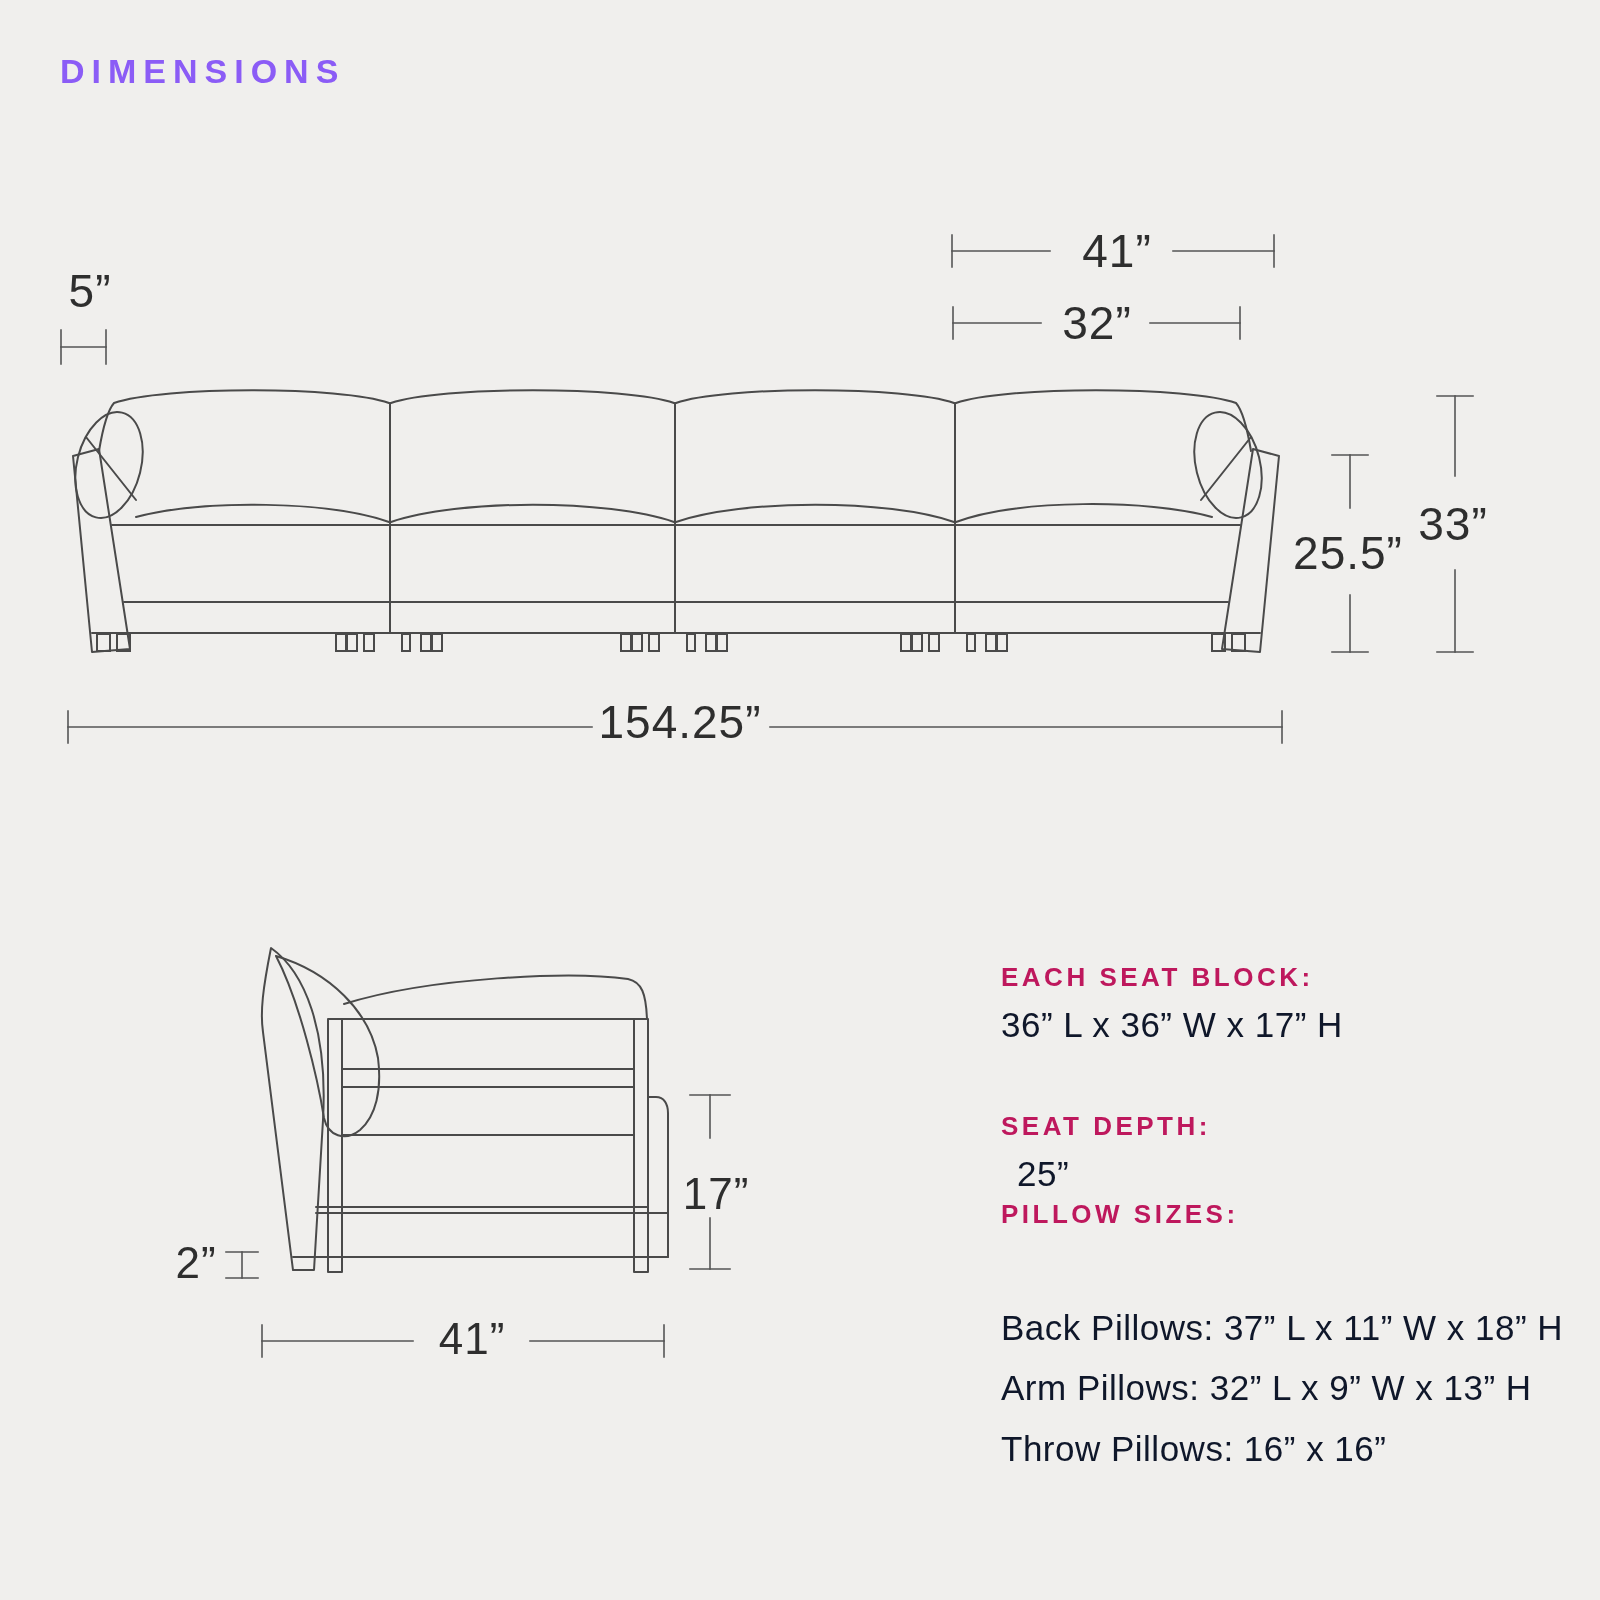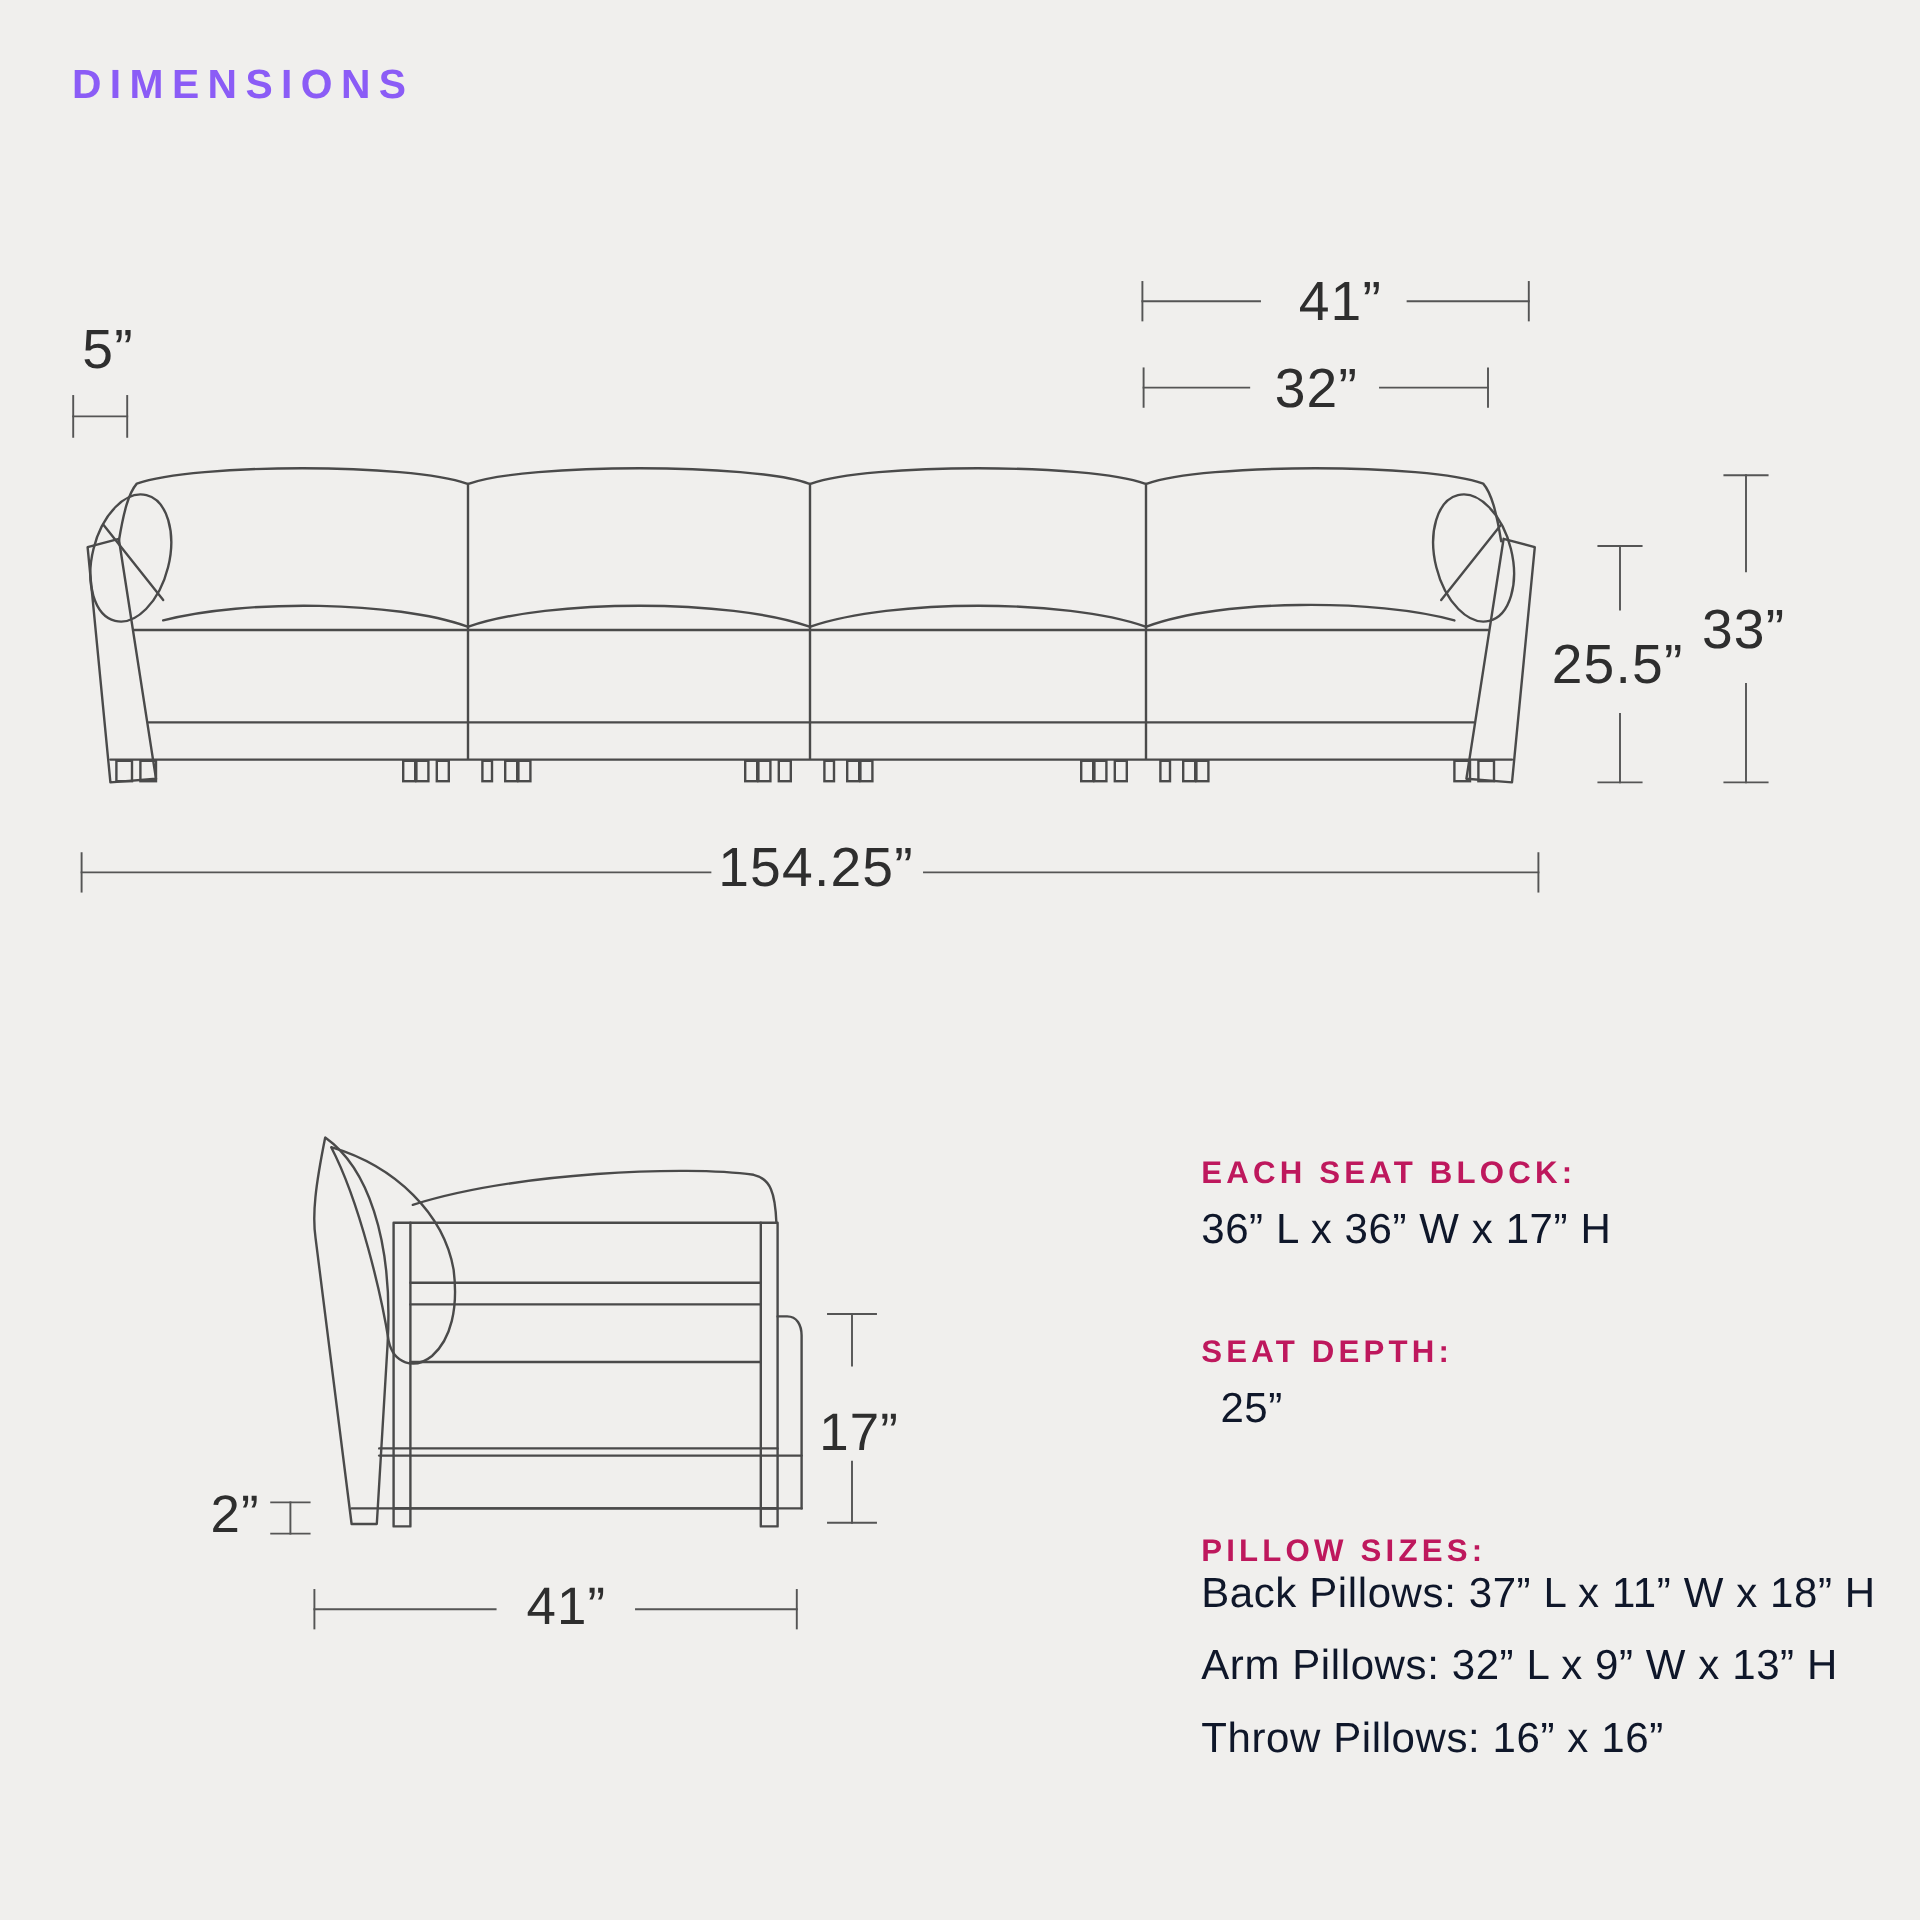--- a/index.html
+++ b/index.html
@@ -182,16 +182,16 @@
 <div class="dim-label small" style="left:196px;top:1263px;">2”</div>
 <div class="dim-label small" style="left:716px;top:1178px;margin-top:16px;">17”</div>
 <div class="dim-label small" style="left:472px;top:1339px;">41”</div>
 
 <div class="spec-heading" style="top:962px;">EACH SEAT BLOCK:</div>
 <div class="spec-value" style="top:1004px;">36” L x 36” W x 17” H</div>
 
 <div class="spec-heading" style="top:1111px;">SEAT DEPTH:</div>
 <div class="spec-value" style="top:1153px;margin-left:16px;">25”</div>
 
-<div class="spec-heading" style="top:1277px;">PILLOW SIZES:</div>
+<div class="spec-heading" style="top:1199px;">PILLOW SIZES:</div>
 <div class="spec-value" style="top:1307px;">Back Pillows: 37” L x 11” W x 18” H</div>
 <div class="spec-value" style="top:1367px;">Arm Pillows: 32” L x 9” W x 13” H</div>
 <div class="spec-value" style="top:1428px;">Throw Pillows: 16” x 16”</div>
 
 </body></html>

